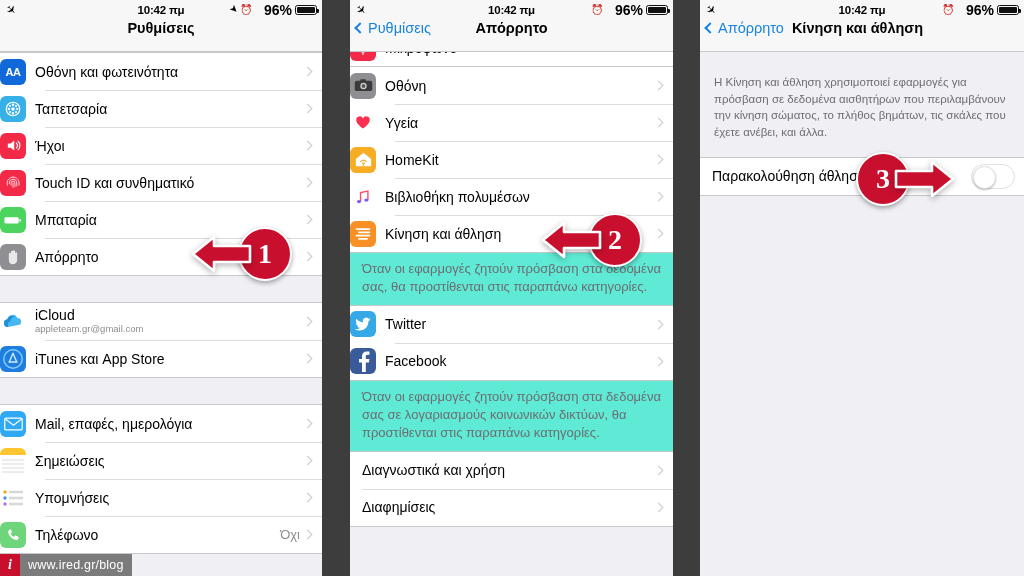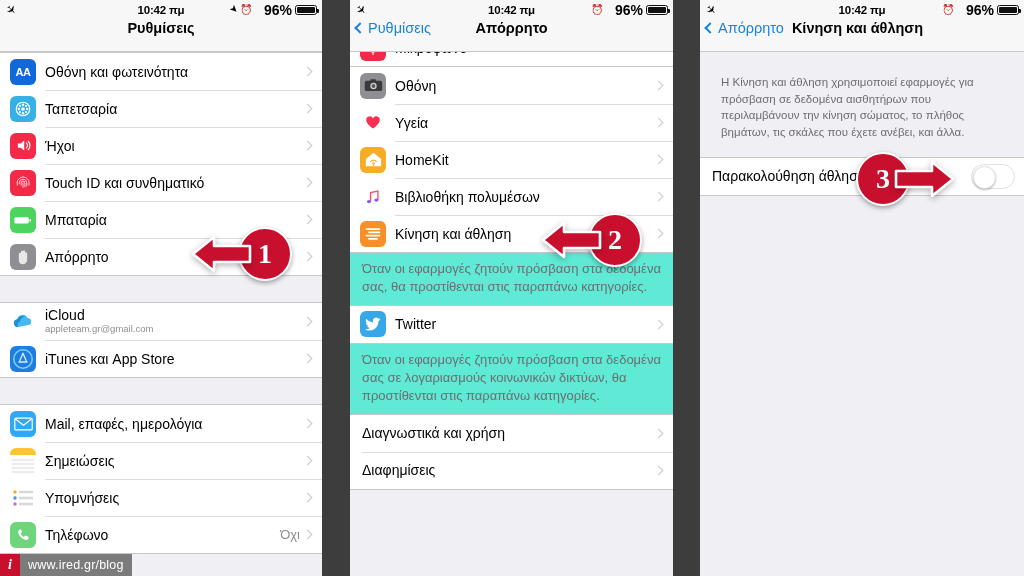--- a/index.html
+++ b/index.html
@@ -66,21 +66,21 @@
   .navbar.inline-layout { justify-content: flex-start; }
   .navbar.inline-layout .nav-title { width: auto; margin-left: 8px; }
 
   
   .scroll { flex: 1; overflow: hidden; background: #efeff4; }
   .group { background: #fff; border-top: 1px solid #c8c7cc; border-bottom: 1px solid #c8c7cc; }
   .gap { height: 26px; background: #efeff4; }
 
   .row {
     display: flex; align-items: center;
-    height: 37px; padding-left: 10px; background: #fff;
+    height: 37px; background: #fff;
     position: relative;
   }
   .row + .row::before {
     content:""; position:absolute; left: 45px; right:0; top:0; height:1px; background:#dcdcdc;
   }
   .row.noicon + .row.noicon::before { left: 12px; }
   .row.noicon { padding-left: 12px; }
   .icon {
     width: 26px; height: 26px; border-radius: 6px; flex: none;
     margin-right: 9px; display: flex; align-items: center; justify-content: center;
@@ -93,21 +93,21 @@
   .chev {
     width: 7px; height: 7px; border-top: 1.8px solid #c7c7cc; border-right: 1.8px solid #c7c7cc;
     transform: rotate(45deg); margin-right: 11px; flex: none;
   }
   .footnote {
     font-size: 13px; color: #6d6d72; line-height: 1.38;
     padding: 7px 12px 9px 12px; background: #5eead4;
   }
   .bodytext {
     font-size: 11.5px; color: #6d6d72; line-height: 1.45;
-    padding: 22px 14px 16px 21px; background: #efeff4;
+    padding: 22px 14px 16px 14px; background: #efeff4;
   }
   .partial { height: 14px; overflow: hidden; }
   .partial .row { height: 37px; margin-top: -23px; }
 
   
   .toggle {
     width: 44px; height: 25px; border-radius: 13px;
     background: #fff; border: 1px solid #e0e0e0; position: relative;
     margin-right: 9px; flex: none;
   }
@@ -447,20 +447,29 @@
       <div class="group">
         <div class="row">
           <span class="icon ic-twitter">
             <svg width="18" height="15" viewBox="0 0 22 18">
                 <path d="M20.5 2.6a7.6 7.6 0 01-2.2.6 3.8 3.8 0 001.7-2.1 7.7 7.7 0 01-2.4.95A3.8 3.8 0 0011 5.5c0 .3 0 .6.1.9A10.8 10.8 0 012.9 2.1a3.8 3.8 0 001.2 5.1 3.8 3.8 0 01-1.7-.5 3.8 3.8 0 003 3.8 3.8 3.8 0 01-1.7.07 3.8 3.8 0 003.5 2.6A7.6 7.6 0 011 14.7a10.8 10.8 0 005.8 1.7c7 0 10.8-5.8 10.8-10.8v-.5a7.7 7.7 0 001.9-2z" fill="#fff"></path>
               </svg>
           </span>
           <span class="label">Twitter</span>
           <span class="chev"></span>
         </div>
+        <div class="row">
+          <span class="icon ic-facebook">
+            <svg width="20" height="22" viewBox="0 0 18 22">
+                <path d="M11.8 22V12.6h3.1l.47-3.7h-3.6V6.6c0-1.05.3-1.77 1.8-1.77h1.9V1.55A25 25 0 0012.7 1.4c-2.8 0-4.7 1.7-4.7 4.83V8.9H5v3.7h3V22z" fill="#fff"></path>
+              </svg>
+          </span>
+          <span class="label">Facebook</span>
+          <span class="chev"></span>
+        </div>
       </div>
 
       <div class="footnote">Όταν οι εφαρμογές ζητούν πρόσβαση στα δεδομένα σας σε λογαριασμούς κοινωνικών δικτύων, θα προστίθενται στις παραπάνω κατηγορίες.</div>
 
       <div class="group">
         <div class="row noicon">
           <span class="label">Διαγνωστικά και χρήση</span>
           <span class="chev"></span>
         </div>
         <div class="row noicon">

